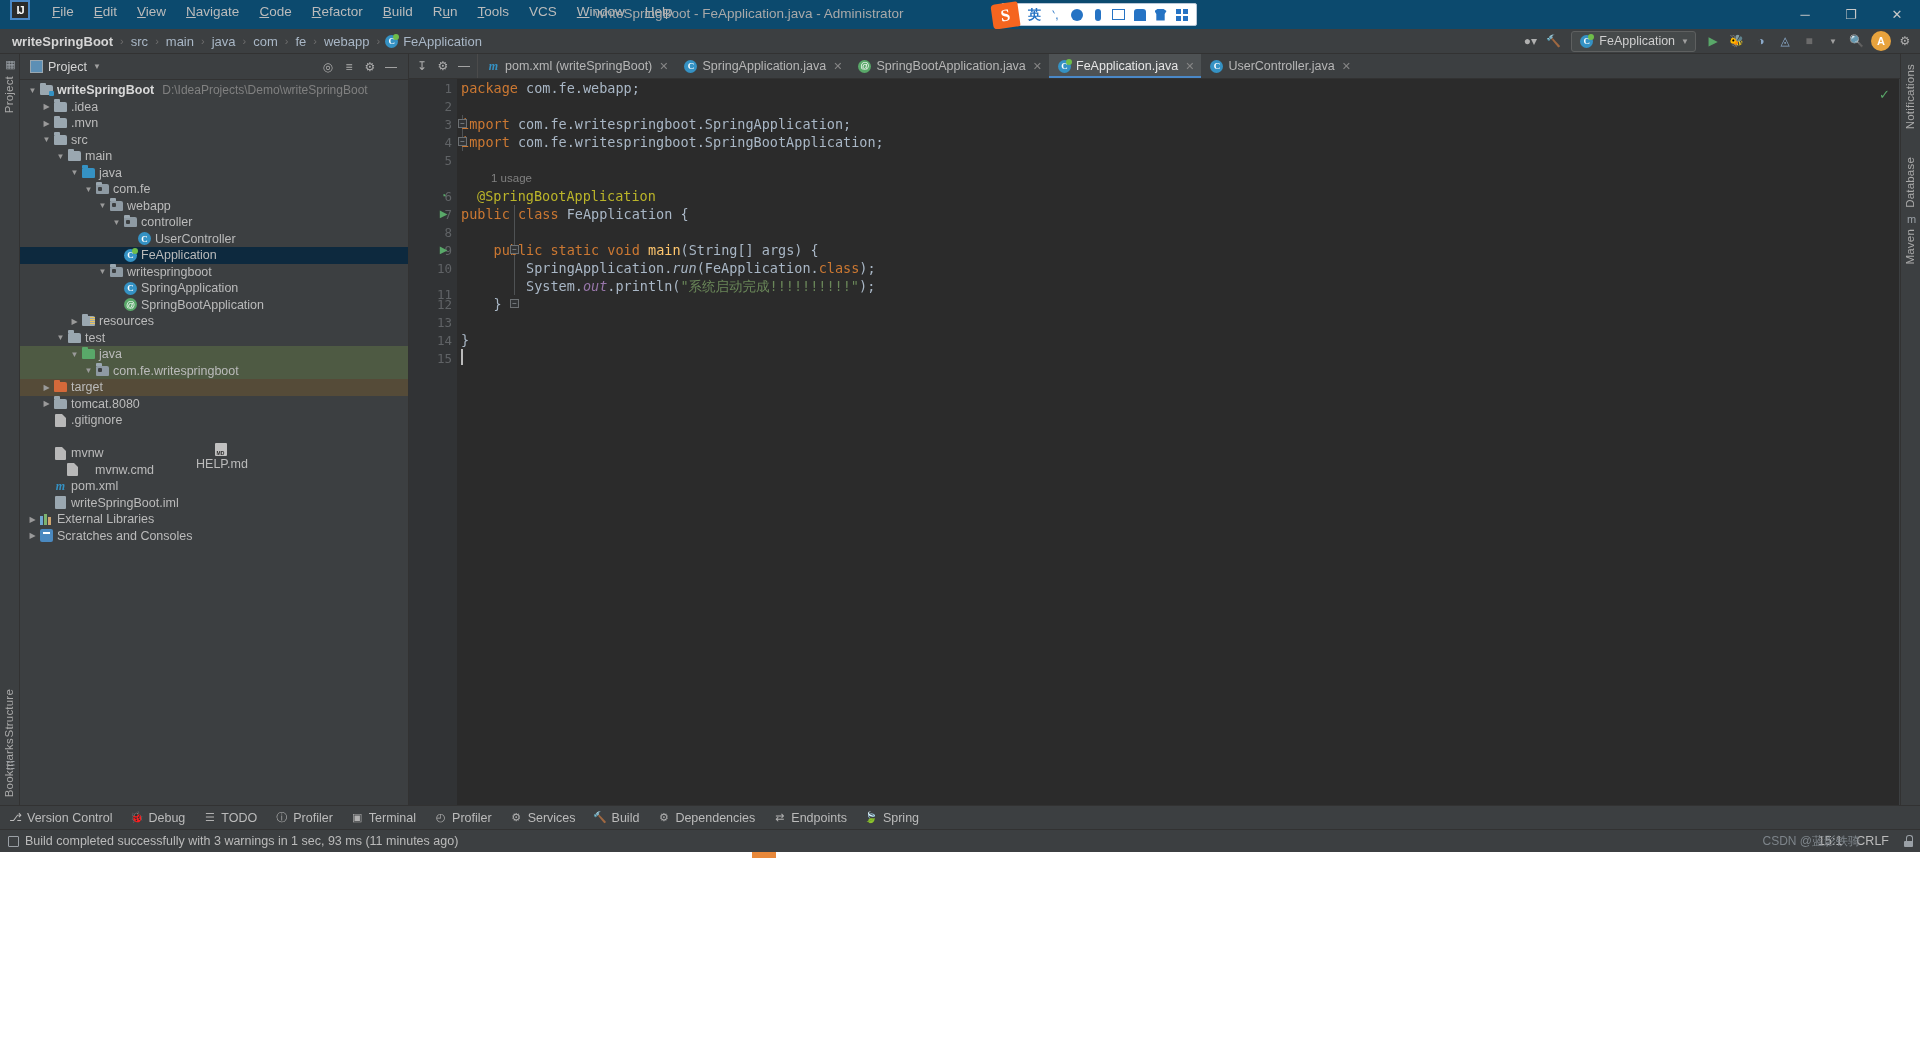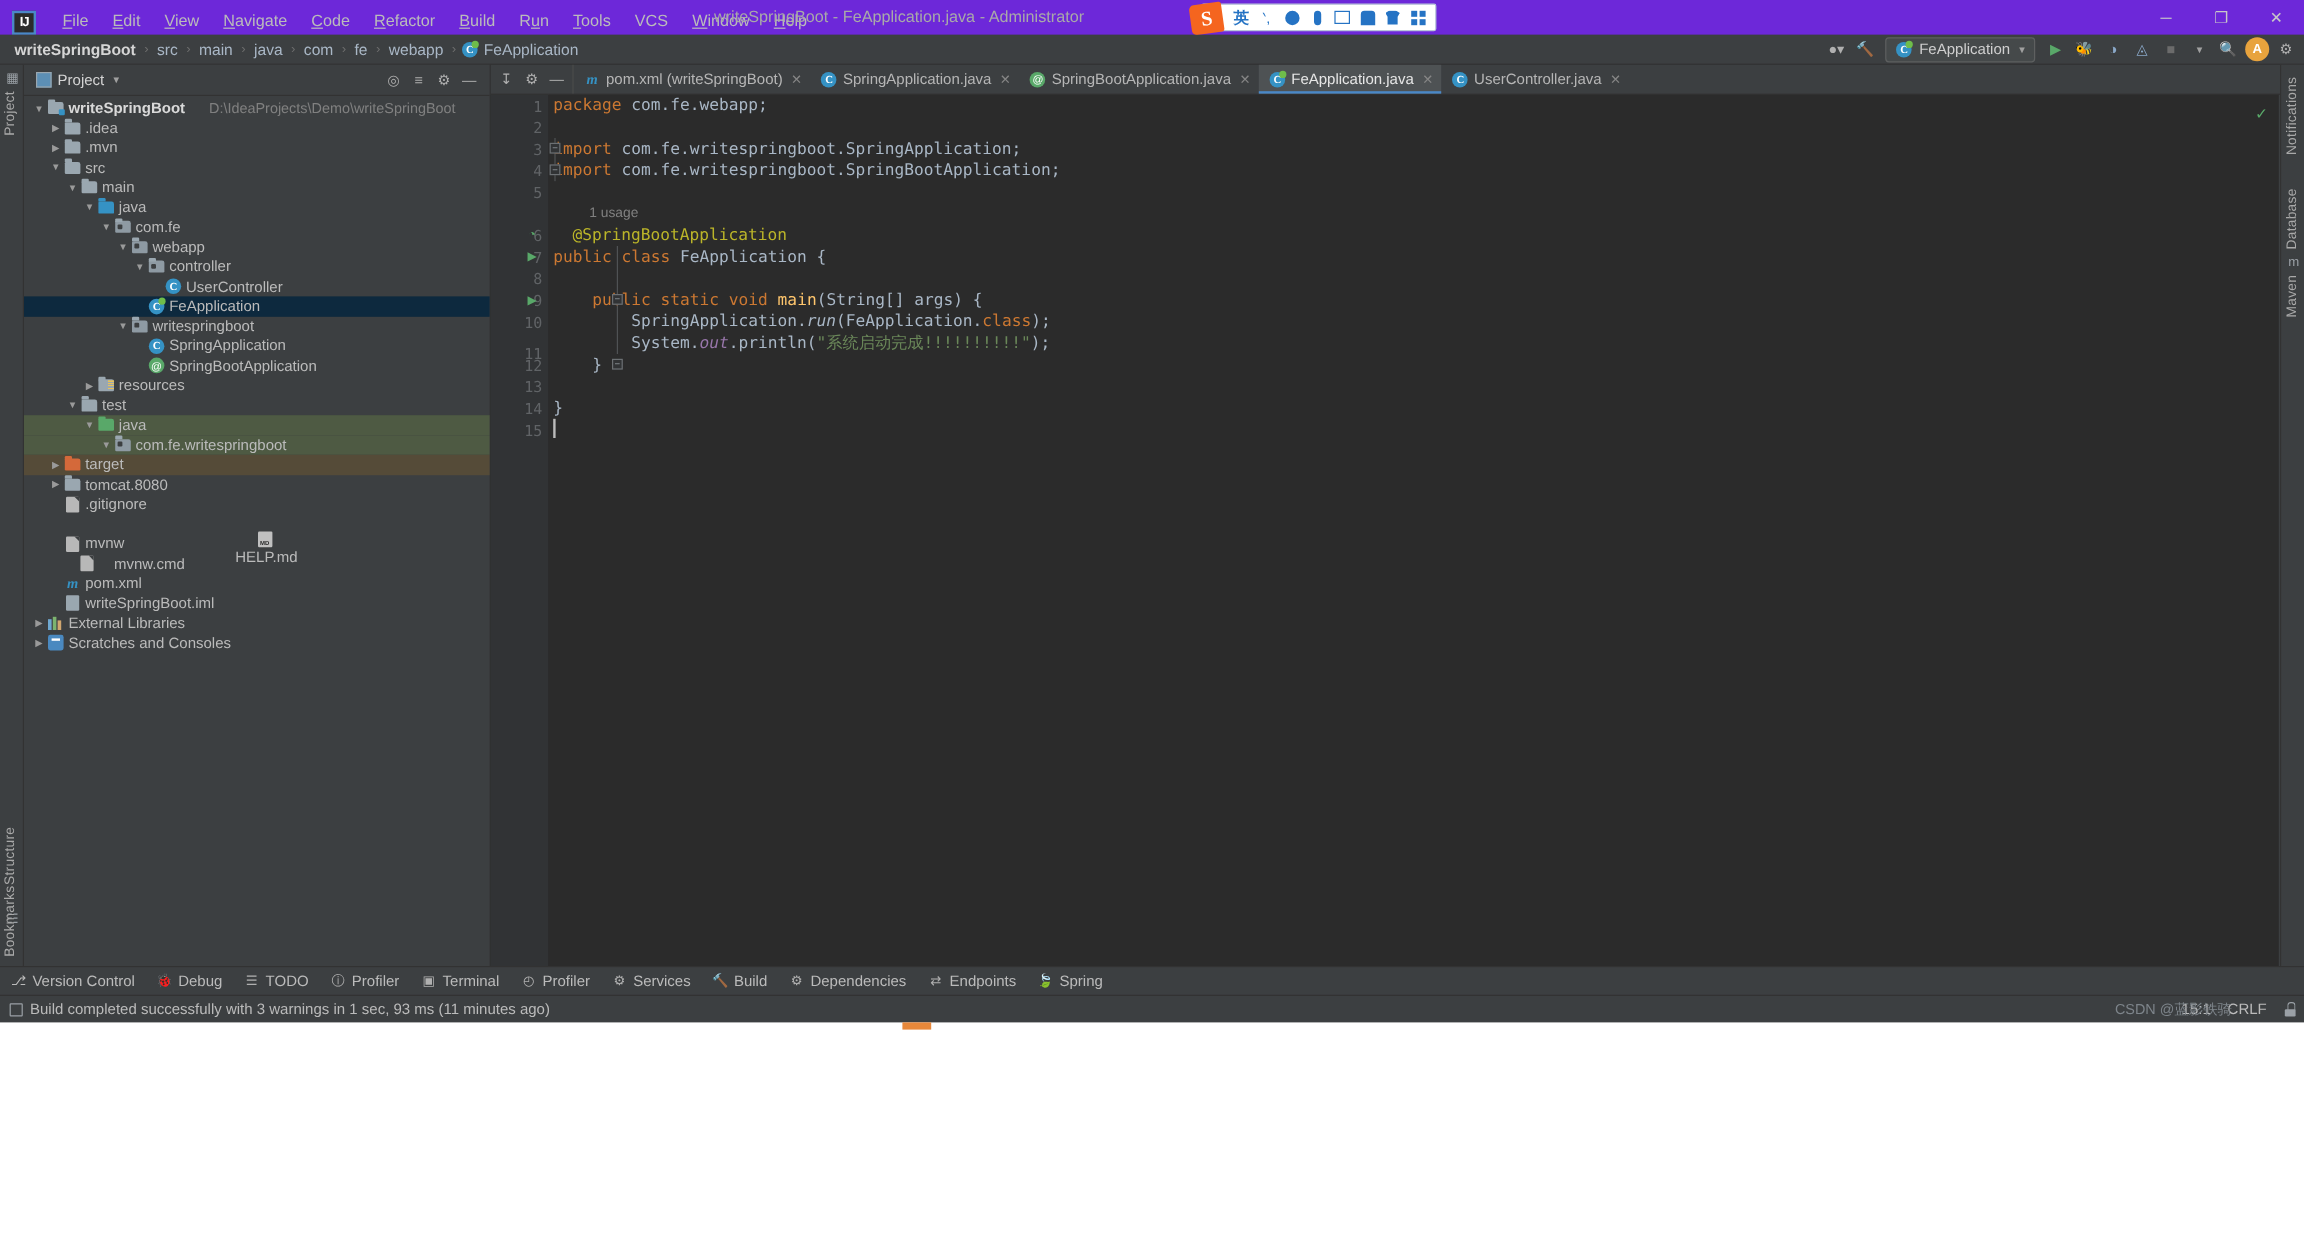--- a/index.html
+++ b/index.html
@@ -8,21 +8,21 @@
     background: #3c3f41;
     font-family: "Liberation Sans", sans-serif;
     overflow: hidden;
     -webkit-font-smoothing: antialiased;
   }
   body { position: relative; font-size: 12.5px; color: #bbbbbb; }
 
   
   #titlebar {
     position: absolute; left: 0; top: 0; width: 1920px; height: 29px;
-    background: #6d28d9; display: flex; align-items: flex-end;
+    background: #0c4a6e; display: flex; align-items: flex-start;
   }
   .ij-logo {
     width: 20px; height: 20px; margin-left: 10px; margin-right: 6px;
     border: 2px solid #4a88c7; background: #2b2b2b; color: #ffffff;
     font-size: 11px; font-weight: bold; display: flex;
     align-items: center; justify-content: center; letter-spacing: -1px;
   }
   .menu-list { display: flex; align-items: center; gap: 0px; margin-left: 6px; }
   .menu-item {
     padding: 4px 10px; color: #bbbbbb; font-size: 13.5px; cursor: default;
@@ -147,21 +147,21 @@
   .row.brown-bg { background: #554b38; }
   .arrow {
     width: 13px; text-align: center; font-size: 8px; color: #9a9a9a;
     flex: 0 0 13px;
   }
   .arrow.none { color: transparent; }
   .ti { width: 15px; flex: 0 0 15px; display: flex; align-items: center;
         justify-content: center; margin-right: 3px; }
   .lbl { }
   .lbl.bold { font-weight: bold; color: #d9d9d9; }
-  .path-hint { color: #808080; margin-left: 20px; font-size: 12px; }
+  .path-hint { color: #808080; margin-left: 8px; font-size: 12px; }
 
   
   .folder { width: 13px; height: 10px; background: #9aa7b0; border-radius: 1px 2px 1px 1px; position: relative; }
   .folder::before { content:''; position:absolute; top:-2.5px; left:0; width:6px; height:3px;
                     background:#9aa7b0; border-radius:1px 1px 0 0; }
   .folder.blue { background: #3592c4; } .folder.blue::before { background: #3592c4; }
   .folder.green { background: #59a869; } .folder.green::before { background: #59a869; }
   .folder.orange { background: #d4693a; } .folder.orange::before { background: #d4693a; }
   .folder.pkg { background: #8e9aa3; }
   .folder.pkg::after { content:''; position:absolute; left:2px; top:2.5px; width:4px; height:4px;

